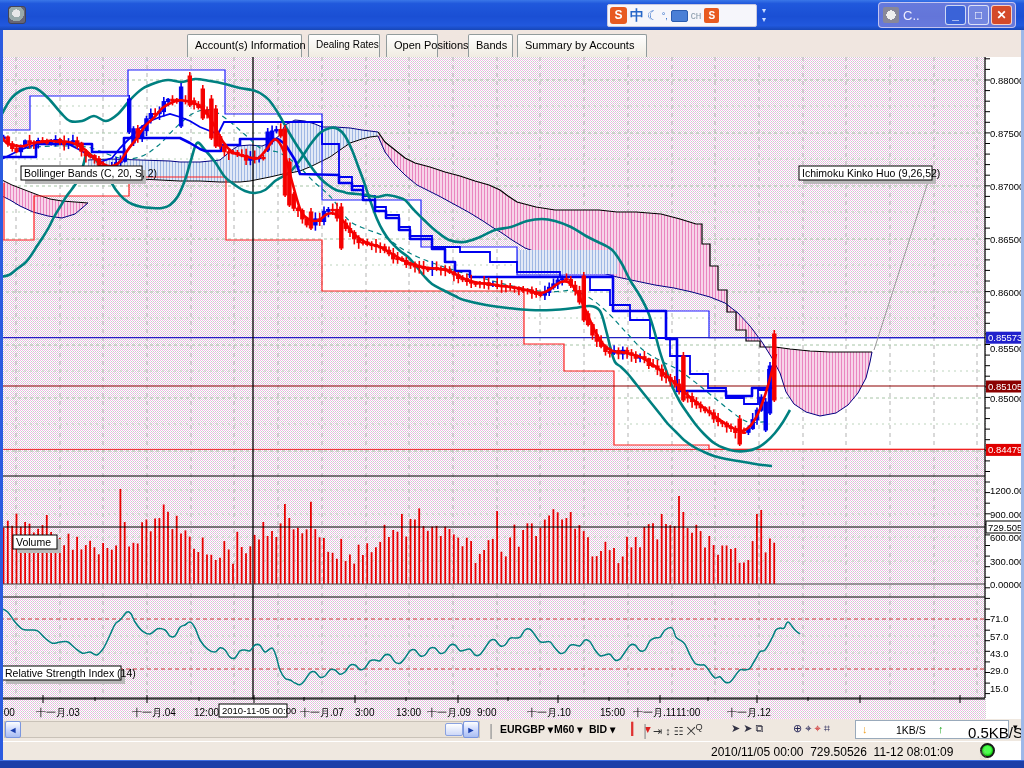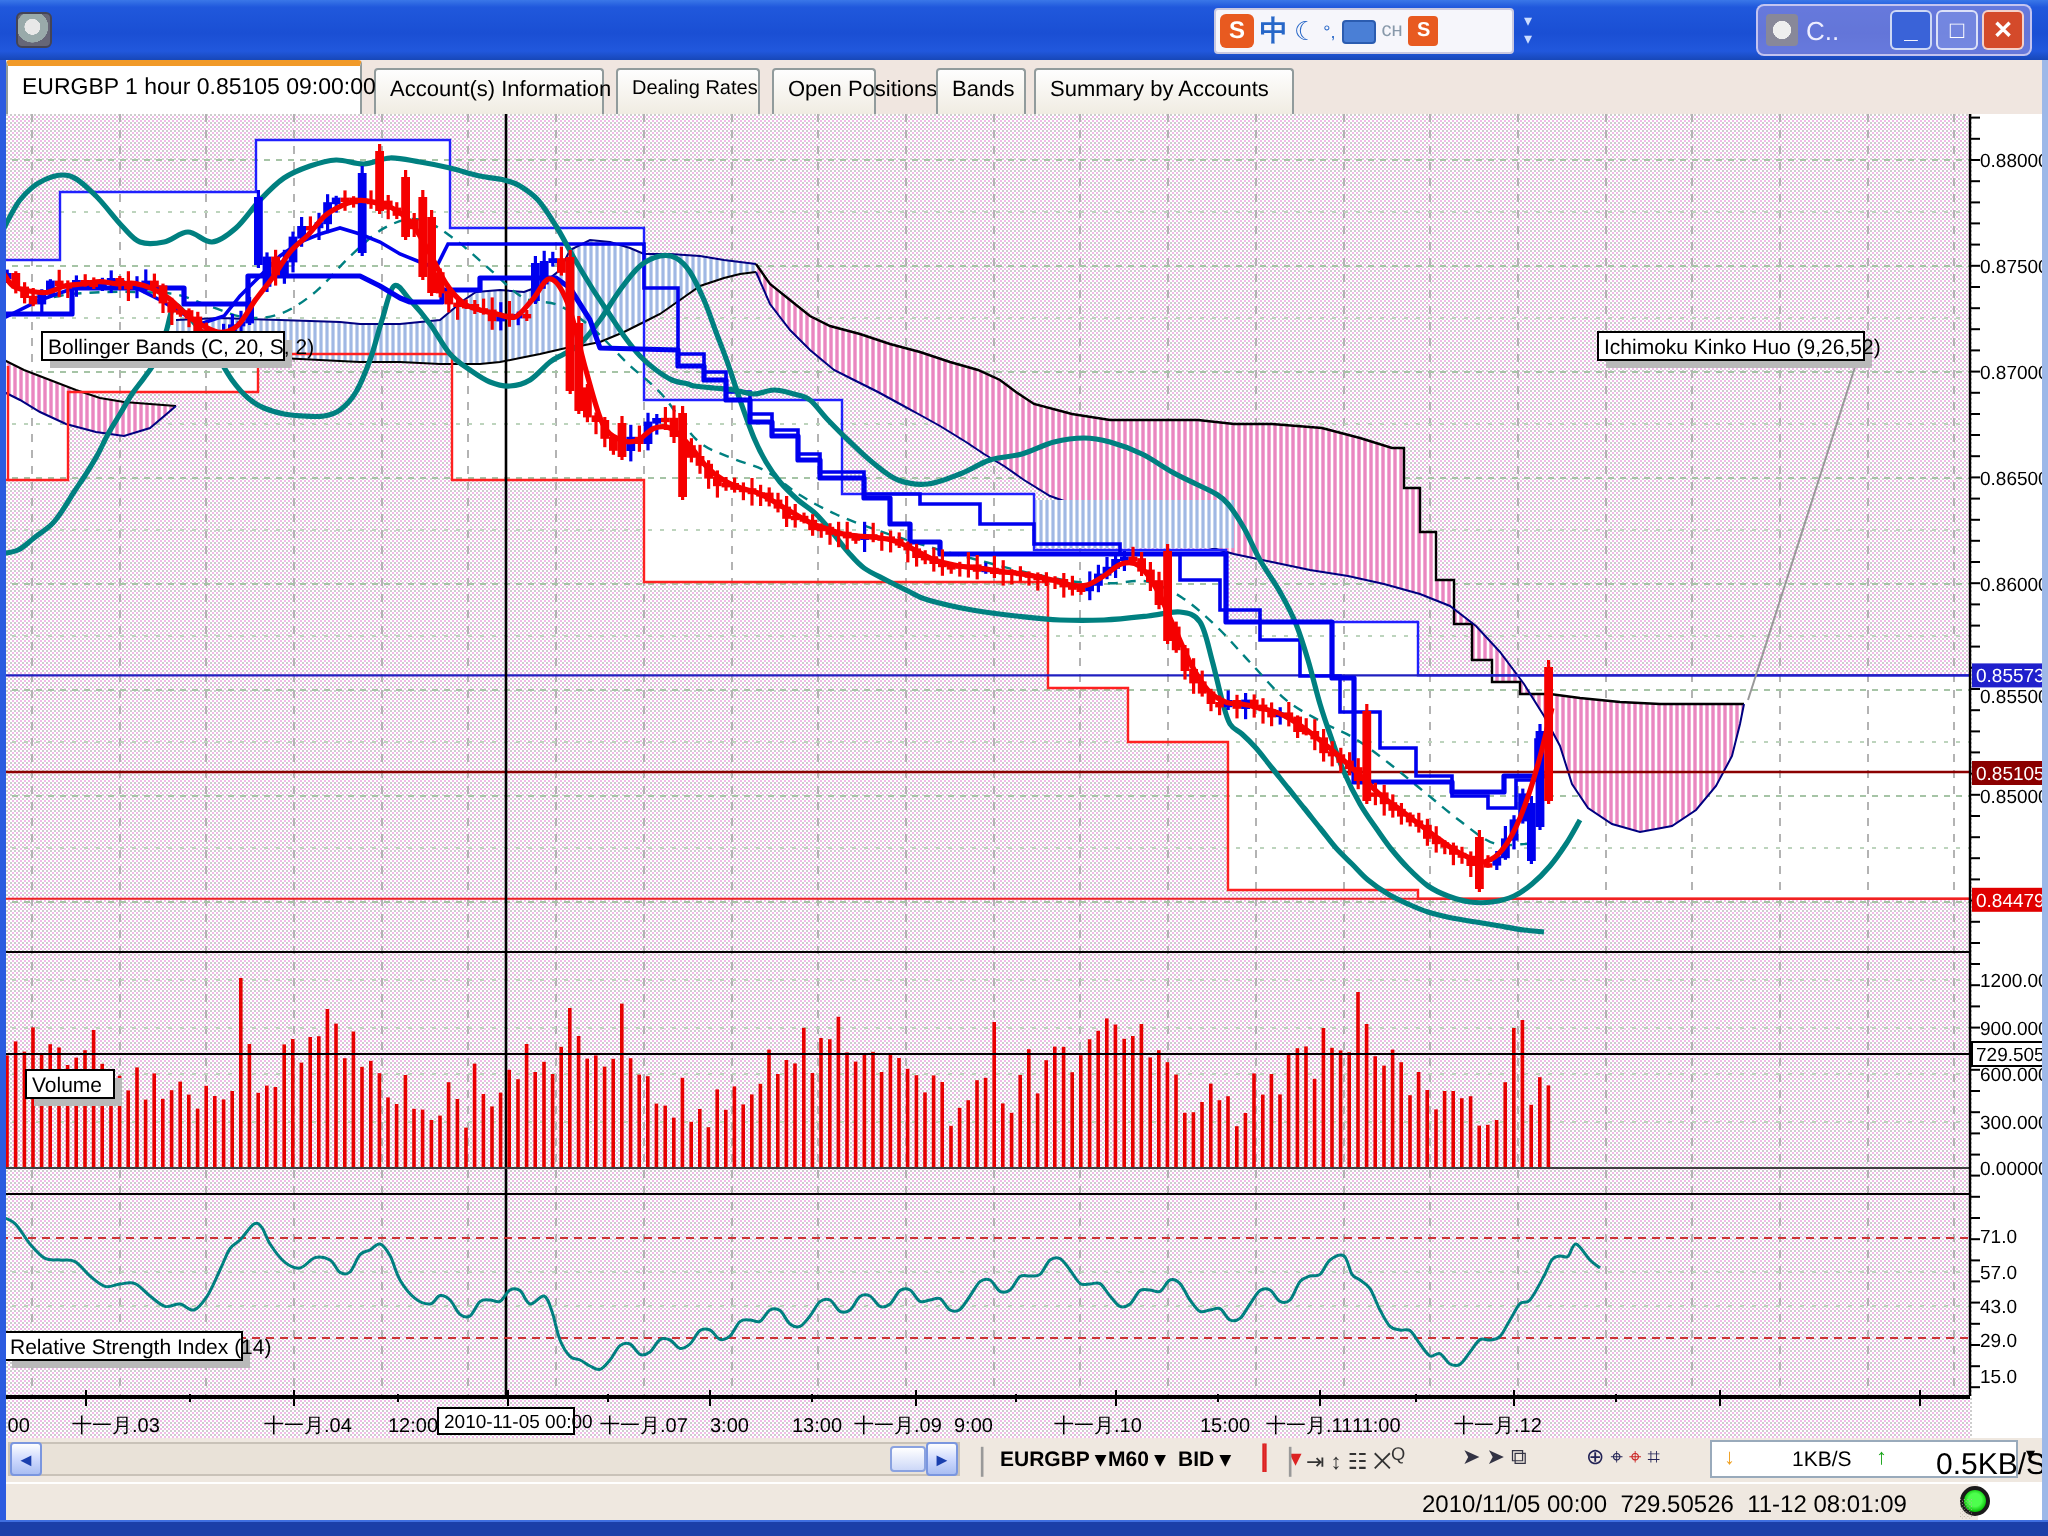--- a/index.html
+++ b/index.html
@@ -43,21 +43,20 @@
  <div style="position:absolute;left:762px;top:6px;color:#cdf;font-size:8px">▾<br>▾</div>
  <div class="mini">
    <span style="width:16px;height:16px;margin-left:4px;background:radial-gradient(circle,#eee 0 40%,#889 41%);border-radius:2px;display:inline-block"></span>
    <span style="color:#eef;font-size:13px;margin-left:4px;flex:1">C..</span>
    <span class="mbtn" style="background:#3a63d8">_</span>
    <span class="mbtn" style="background:rgba(130,150,230,.5)">□</span>
    <span class="mbtn" style="background:#d44a2a;margin-right:3px">✕</span>
  </div>
 </div>
 <div class="tabs">
- <div class="tab act" style="left:0;width:178px">EURGBP 1 hour 0.85105 09:00:00</div>
  <div class="tab" style="left:184px;width:115px;font-size:11px">Account(s) Information</div>
  <div class="tab" style="left:305px;width:72px;font-size:10px">Dealing Rates</div>
  <div class="tab" style="left:383px;width:52px;font-size:11px">Open Positions</div>
  <div class="tab" style="left:465px;width:45px;font-size:11px">Bands</div>
  <div class="tab" style="left:514px;width:130px;font-size:11px">Summary by Accounts</div>
 </div>
 <svg width="1024" height="662" viewBox="0 57 1024 662" style="position:absolute;left:0;top:57px">
     <defs>
 <pattern id="dth" width="2" height="2" patternUnits="userSpaceOnUse">
 <rect width="2" height="2" fill="#ffffff"></rect>

